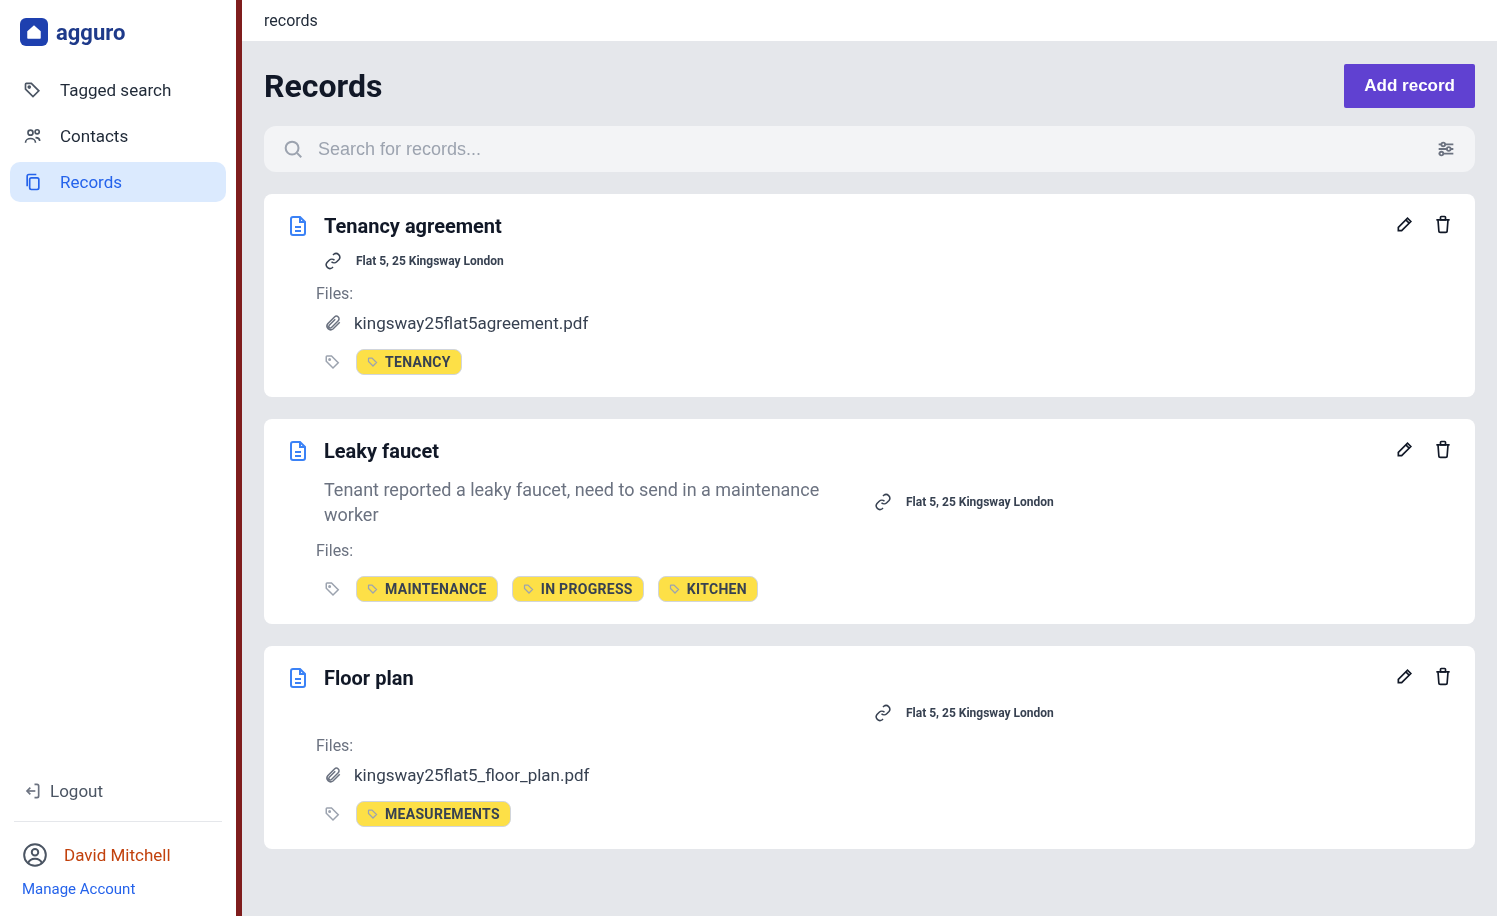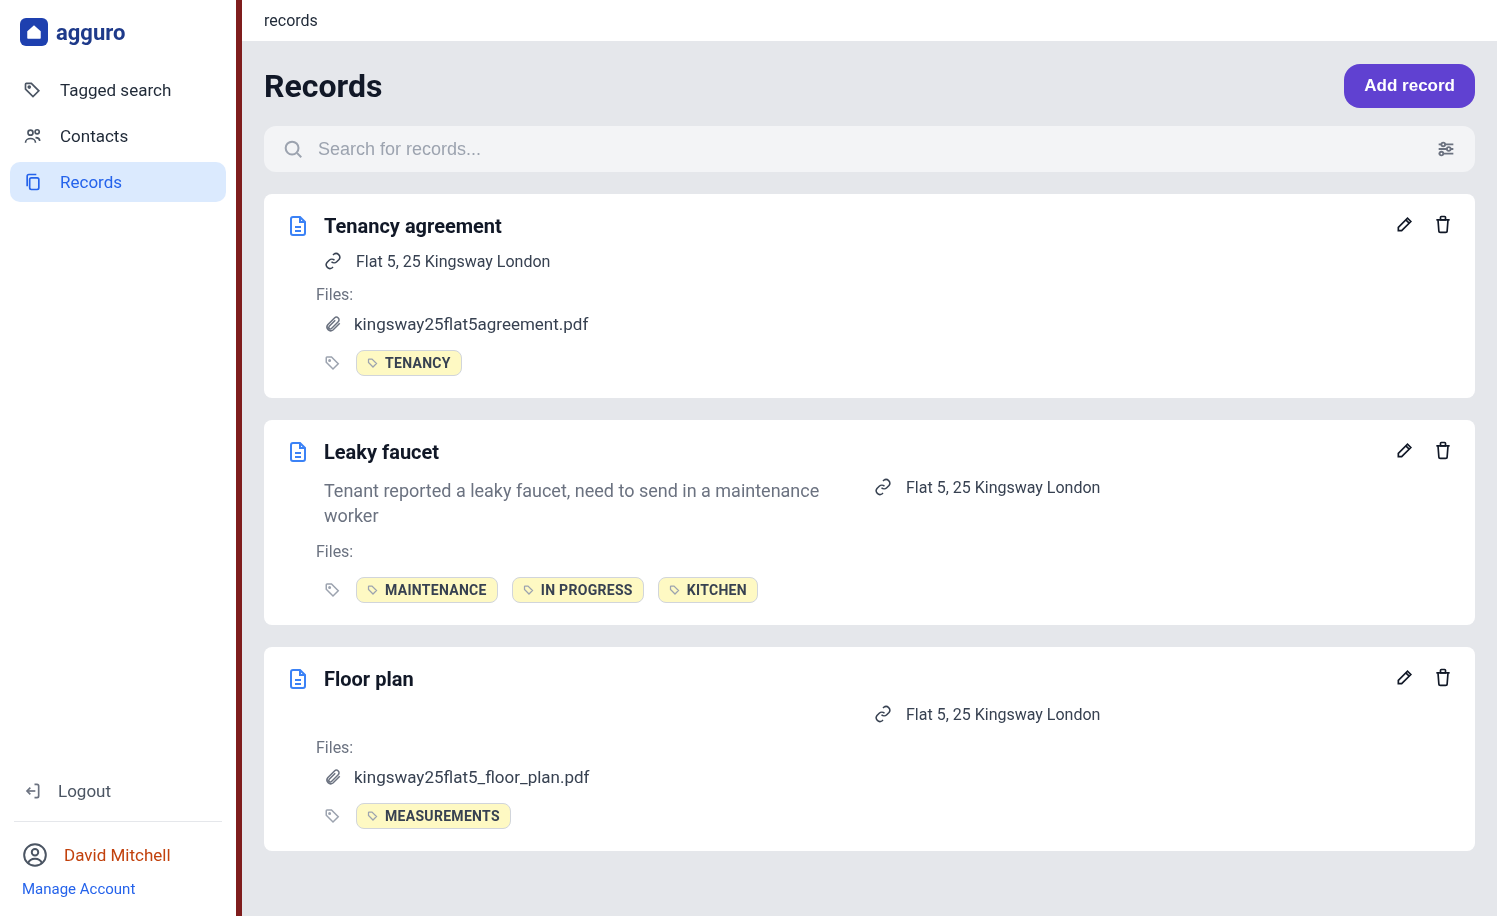--- a/index.html
+++ b/index.html
@@ -68,21 +68,21 @@
     display: flex;
     align-items: center;
     justify-content: center;
   }
   .sidebar-bottom {
     padding: 8px 10px 18px 10px;
   }
   .logout-item {
     display: flex;
     align-items: center;
-    gap: 16px;
+    gap: 8px;
     padding: 10px 12px;
     font-size: 17px;
     color: #4b5563;
     cursor: pointer;
     border-radius: 10px;
   }
   .divider {
     height: 1px;
     background: #e5e7eb;
     margin: 10px 4px;
@@ -128,21 +128,21 @@
   }
   .page-title {
     font-size: 32px;
     font-weight: 700;
     color: #111827;
   }
   .add-btn {
     background: #6041d1;
     color: #ffffff;
     border: none;
-    border-radius: 16px;
+    border-radius: 2px;
     padding: 12px 20px;
     font-size: 17px;
     font-weight: 600;
     cursor: pointer;
   }
   .search-row {
     margin: 0 22px 22px 22px;
     background: #f3f4f6;
     border-radius: 12px;
     display: flex;
@@ -203,23 +203,24 @@
   }
   .card-desc {
     font-size: 18px;
     color: #6b7280;
     flex: 1;
     max-width: 520px;
     line-height: 1.4;
   }
   .card-link {
     display: flex;
+    align-items: center;
     gap: 14px;
-    font-size: 16px;
-    font-weight: 400;
+    font-size: 12px;
+    font-weight: 700;
     color: #374151;
   }
   .files-label {
     margin-top: 14px;
     margin-left: 30px;
     font-size: 16px;
     color: #6b7280;
   }
   .file-row {
     margin-top: 10px;
@@ -234,21 +235,21 @@
     margin-top: 16px;
     margin-left: 38px;
     display: flex;
     align-items: center;
     gap: 14px;
   }
   .tag-pill {
     display: inline-flex;
     align-items: center;
     gap: 6px;
-    background: #fef9c3;
+    background: #fde047;
     border: 1px solid #d1d5db;
     border-radius: 8px;
     padding: 4px 10px;
     font-size: 14px;
     font-weight: 700;
     color: #374151;
     letter-spacing: 0.3px;
   }
   .tag-dot {
     color: #9ca3af;

